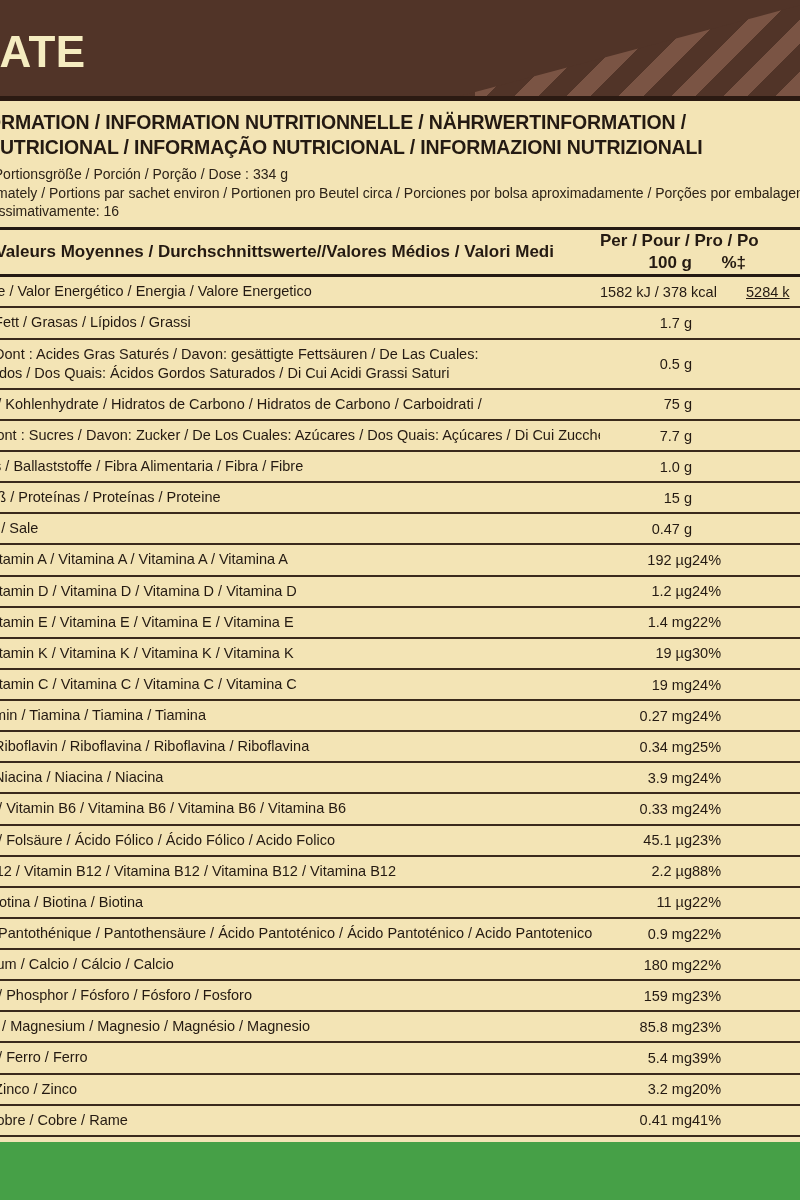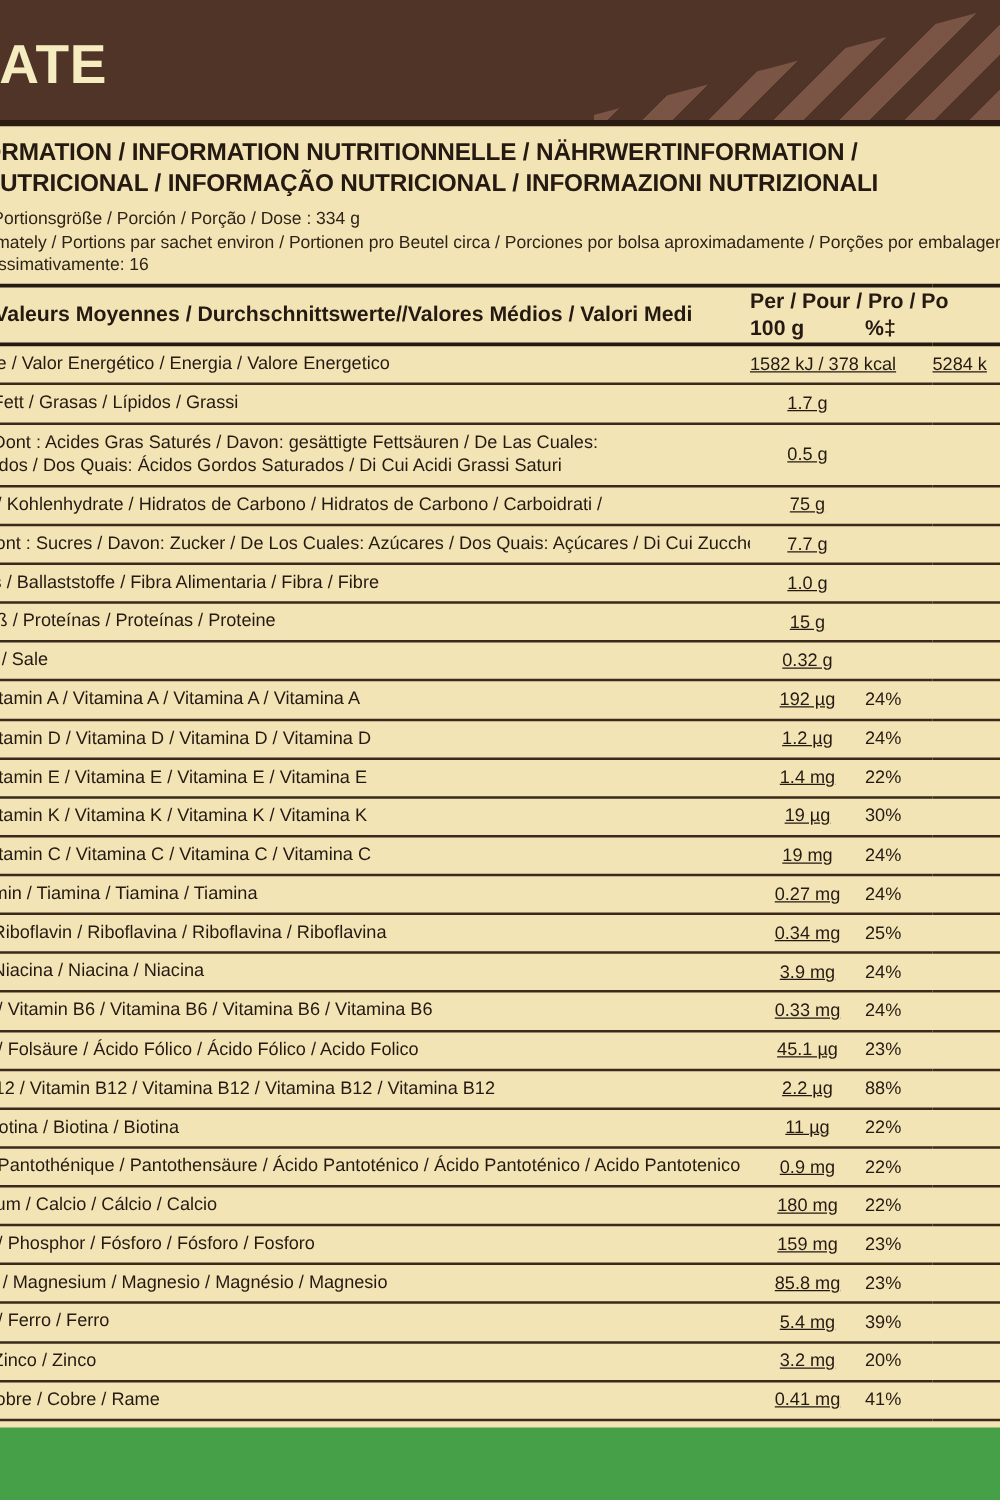--- a/index.html
+++ b/index.html
@@ -117,21 +117,21 @@
   }
   .th-names {
     text-align: left;
     padding-left: 0 !important;
   }
   .th-names .l1, .th-names .l2 {
     white-space: nowrap;
     margin-left: -14px;
   }
   .th-per {
-    text-align: left;
+    text-align: right;
     white-space: nowrap;
   }
   .th-per .l1 { display: block; }
   .th-per .l2 { display: block; }
   .th-spill {
     text-align: left;
     white-space: nowrap;
     overflow: visible;
   }
 
@@ -148,25 +148,24 @@
     white-space: nowrap;
     overflow: hidden;
     padding-left: 0;
   }
   td.name .inner {
     margin-left: -14px;
     display: block;
     line-height: 1.32;
   }
   td.value {
-    text-align: center;
+    text-align: right;
     white-space: nowrap;
     padding-right: 17px;
     font-size: 14.5px;
-    text-decoration: underline;
   }
   td.pct {
     text-align: left;
     white-space: nowrap;
     padding-left: 6px;
     font-size: 14.5px;
     margin-left: 22px;
   }
   td.value2 {
     text-align: left;
@@ -290,21 +289,21 @@
             <span class="inner">eiß / Proteínas / Proteínas / Proteine</span>
           </td>
           <td class="value">15 g</td>
           <td class="pct"></td>
           <td class="value2"></td>
         </tr>
         <tr class="nrow">
           <td class="name">
             <span class="inner">al / Sale</span>
           </td>
-          <td class="value">0.32 g</td>
+          <td class="value">0.47 g</td>
           <td class="pct"></td>
           <td class="value2"></td>
         </tr>
         <tr class="nrow">
           <td class="name">
             <span class="inner">Vitamin A / Vitamina A / Vitamina A / Vitamina A</span>
           </td>
           <td class="value">192 µg</td>
           <td class="pct">24%</td>
           <td class="value2"></td>

